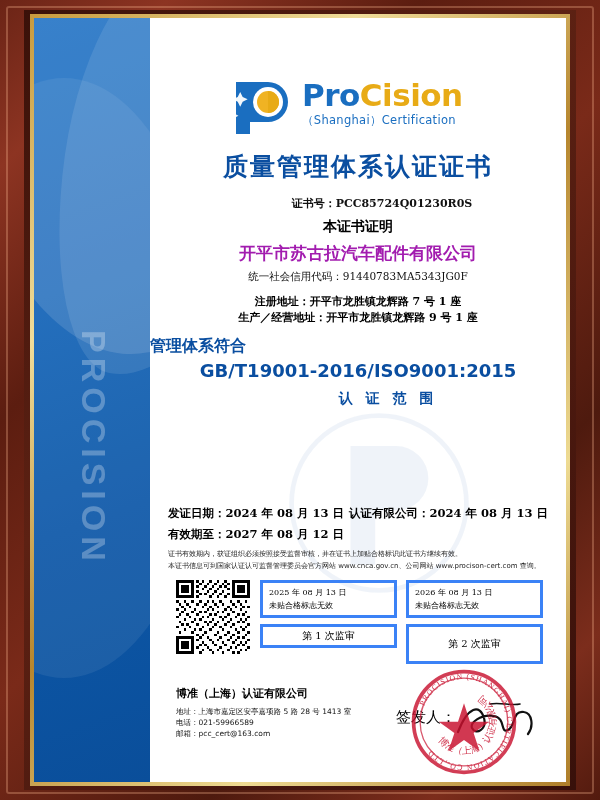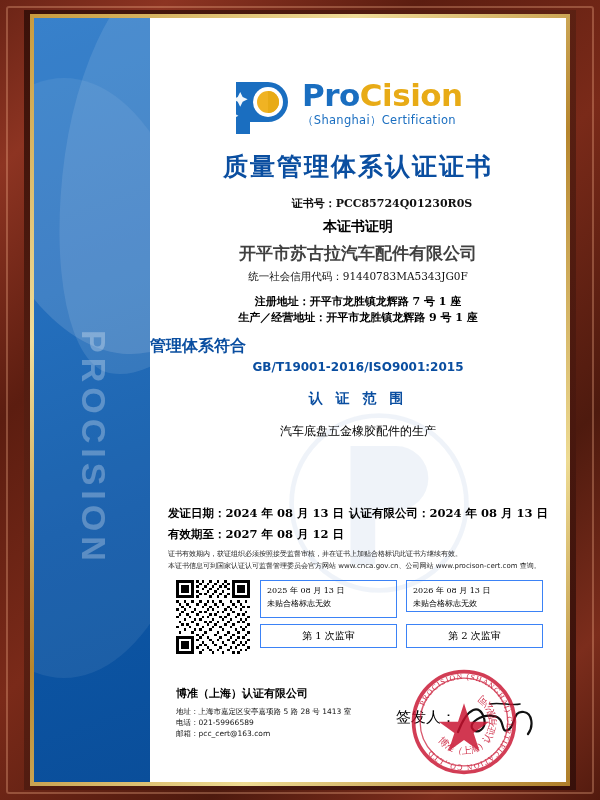--- a/index.html
+++ b/index.html
@@ -183,21 +183,21 @@
     font-family: "DejaVu Sans", sans-serif;
   }
 
   .company {
     position: absolute;
     left: 0; top: 224px;
     width: 416px;
     text-align: center;
     font-size: 17px;
     font-weight: 700;
-    color: #404040;
+    color: #a21caf;
     font-family: "DejaVu Serif", serif;
   }
 
   .credit-code {
     position: absolute;
     left: 0; top: 252px;
     width: 416px;
     text-align: center;
     font-size: 10.5px;
     color: #111;
@@ -233,35 +233,36 @@
     font-size: 16px;
     font-weight: 700;
     color: #0a4ea0;
     font-family: "DejaVu Sans", sans-serif;
   }
   .std {
     position: absolute;
     left: 0; top: 342px;
     width: 416px;
     text-align: center;
-    font-size: 12px;
+    font-size: 18px;
     font-weight: 700;
     color: #0a4ea0;
     font-family: "DejaVu Sans", sans-serif;
   }
   .scope-title {
     position: absolute;
     left: 0; top: 372px;
     width: 416px;
     text-align: center;
     font-size: 14px;
     font-weight: 700;
     color: #0a4ea0;
     letter-spacing: 4px;
     font-family: "DejaVu Sans", sans-serif;
+    padding-left: 30px;
   }
   .scope-body {
     position: absolute;
     left: 0; top: 405px;
     width: 416px;
     text-align: center;
     font-size: 12px;
     color: #000;
     font-family: "DejaVu Serif", serif;
   }
@@ -311,21 +312,21 @@
 
   
   .qr {
     position: absolute;
     left: 26px; top: 562px;
     width: 74px; height: 74px;
     background: #fff;
   }
   .box {
     position: absolute;
-    border: 1px solid #3b82f6;
+    border: 3px solid #3b82f6;
     box-sizing: border-box;
     font-family: "DejaVu Sans", sans-serif;
   }
   .box .l1 {
     font-size: 8px;
     color: #000;
     padding: 4px 0 0 6px;
     font-family: "DejaVu Serif", serif;
   }
   .box .l2 {
@@ -430,21 +431,20 @@
 
     <div class="line-declare">本证书证明</div>
     <div class="company">开平市苏古拉汽车配件有限公司</div>
     <div class="credit-code">统一社会信用代码：91440783MA5343JG0F</div>
     <div class="addr1">注册地址：开平市龙胜镇龙辉路 7 号 1 座</div>
     <div class="addr2">生产／经营地址：开平市龙胜镇龙辉路 9 号 1 座</div>
 
     <div class="sys-conform">管理体系符合</div>
     <div class="std">GB/T19001-2016/ISO9001:2015</div>
     <div class="scope-title">认 证 范 围</div>
-    <div class="scope-body">汽车底盘五金橡胶配件的生产</div>
 
     <div class="dates-1">
       <div><span>发证日期：</span><span>2024 年 08 月 13 日</span></div>
       <div><span>认证有限公司：</span><span>2024 年 08 月 13 日</span></div>
     </div>
     <div class="dates-2">
       <div><span>有效期至：</span><span>2027 年 08 月 12 日</span></div>
     </div>
 
     <div class="fineprint1">证书有效期内，获证组织必须按照接受监督审核，并在证书上加贴合格标识此证书方继续有效。</div>
@@ -653,29 +653,29 @@
           <rect x="22" y="28" width="1" height="1"></rect>
           <rect x="24" y="28" width="1" height="1"></rect>
       </g>
     </svg>
 
     <div class="box" style="left:110px; top:562px; width:137px; height:38px;">
       <div class="l1">2025 年 08 月 13 日</div>
       <div class="l2">未贴合格标志无效</div>
     </div>
 
-    <div class="box" style="left:256px; top:562px; width:137px; height:32px;">
+    <div class="box" style="left:256px; top:562px; width:137px; height:38px;">
       <div class="l1">2026 年 08 月 13 日</div>
       <div class="l2">未贴合格标志无效</div>
     </div>
 
     <div class="box box-center" style="left:110px; top:606px; width:137px; height:24px;">
       <span>第 1 次监审</span>
     </div>
-    <div class="box box-center" style="left:256px; top:606px; width:137px; height:24px;">
+    <div class="box box-center" style="left:256px; top:606px; width:137px; height:40px;">
       <span>第 2 次监审</span>
     </div>
 
     <div class="footer-org">博准（上海）认证有限公司</div>
     <div class="footer-lines">
       <div>地址：上海市嘉定区安亭嘉项路 5 路 28 号 1413 室</div>
       <div>电话：021-59966589</div>
       <div>邮箱：pcc_cert@163.com</div>
     </div>
 

